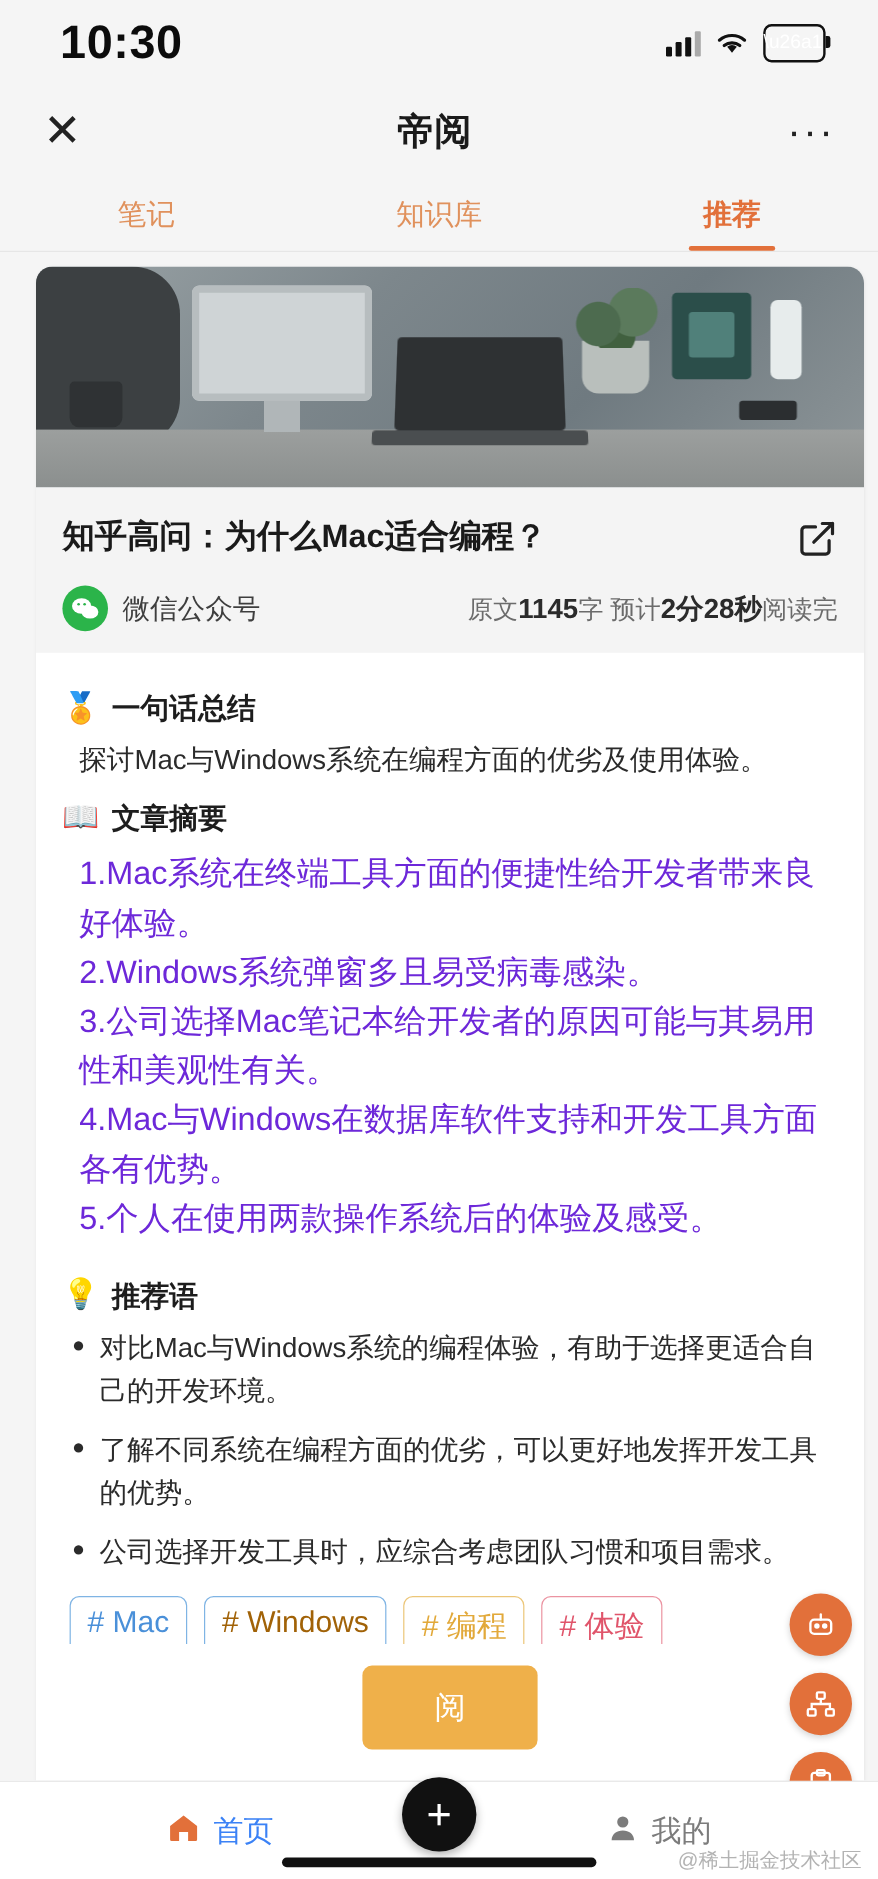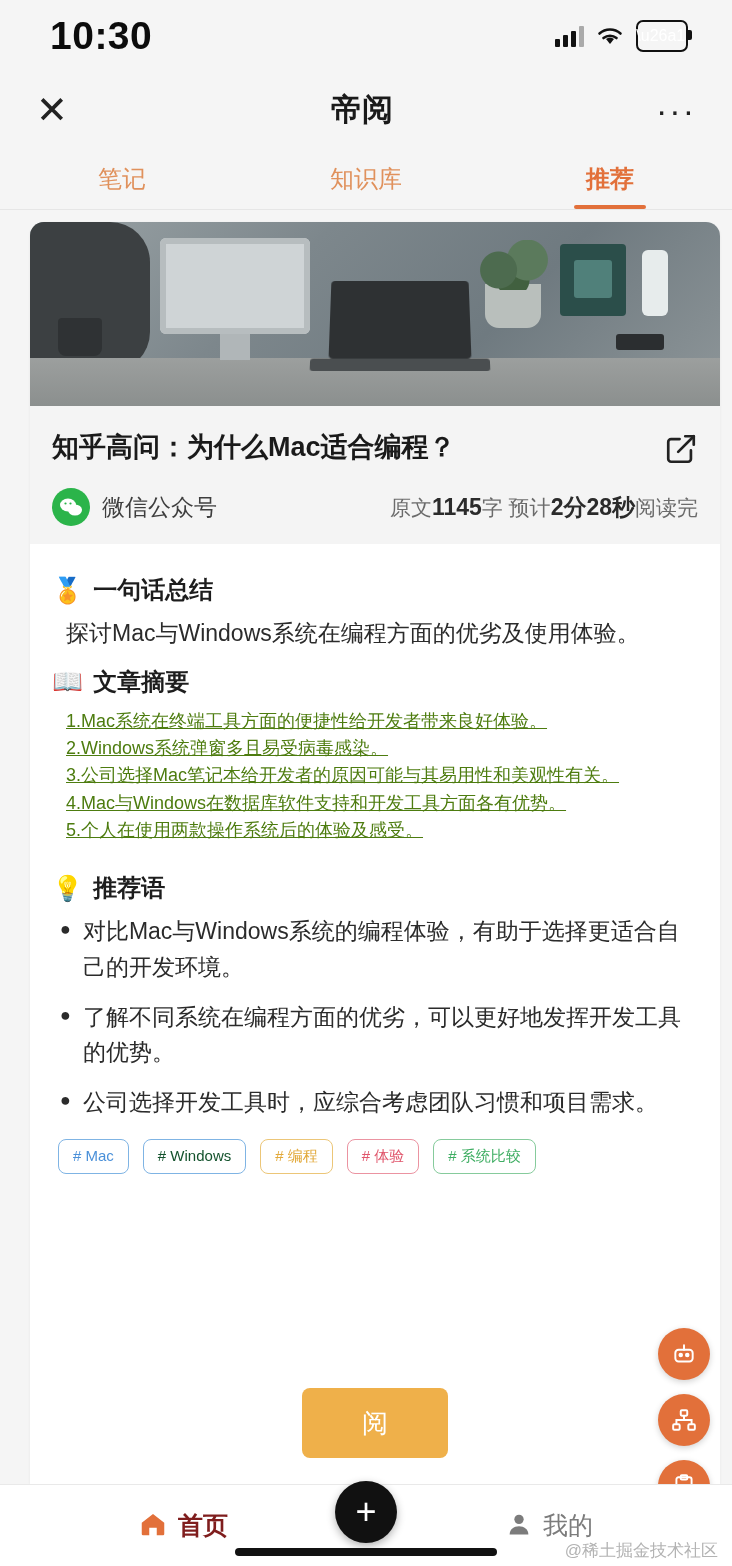--- a/index.html
+++ b/index.html
@@ -185,31 +185,31 @@
   }
   .section-head {
     display:flex; align-items:center; gap:10px; margin: 14px 0 10px 0;
   }
   .section-head .si { font-size:25px; line-height:1; }
   .section-head .st { font-size:24px; font-weight:bold; color:#1d1d1d; }
   .para {
     font-size:23px; color:#2b2b2b; line-height:1.55; padding-left: 14px;
   }
   .list-item {
-    font-size:18px; color:#4d7c0f; line-height:1.52; padding-left:14px;text-decoration:underline;
+    font-size:27px; color:#6d28d9; line-height:1.52; padding-left:14px;
   }
   .rec-item {
     display:flex; gap:12px; font-size:23px; color:#2b2b2b;
     line-height:1.55; margin-bottom:14px; padding-left:8px;
   }
   .rec-item .dot { font-size:18px; line-height:1.75; }
   .tags { display:flex; flex-wrap:wrap; gap:14px; margin-top:18px; padding-left:6px;}
   .tag {
     border:1px solid; border-radius:8px; padding:7px 14px;
-    font-size:15px; background:#fff; cursor:pointer;
+    font-size:25px; background:#fff; cursor:pointer;
   }
 
   
   .rail {
     position:absolute; right: 22px; top: 1118px;
     display:flex; flex-direction:column; gap:14px; z-index: 5;
   }
   .rail-btn {
     width:52px;height:52px;border-radius:50%;
     background:#e2703a; color:#fff;
@@ -233,21 +233,21 @@
   
   .tabbar {
     height: 82px; background:#fff; border-top:1px solid #e9e9e9;
     display:flex; align-items:center; position:relative; flex:0 0 auto;
   }
   .tabbar-item {
     flex:1; display:flex; align-items:center; justify-content:center; gap:10px;
     cursor:pointer;
   }
   .tabbar-item .lbl { font-size:25px; }
-  .tabbar-item.home .lbl { color:#7f1d1d; font-weight:bold; }
+  .tabbar-item.home .lbl { color:#3b82f6; font-weight:normal; }
   .tabbar-item.mine .lbl { color:#7c7c7c;text-align:center; }
   .fab {
     position:absolute; left:50%; top:-4px; transform:translate(-50%,0);
     width:62px;height:62px;border-radius:50%;background:#111;
     display:flex;align-items:center;justify-content:center;color:#fff;font-size:36px;
     box-shadow:0 3px 8px rgba(0,0,0,0.3); cursor:pointer;
   }
   .home-indicator {
     position:absolute; bottom:10px; left:50%; transform:translateX(-50%);
     width:262px;height:8px;border-radius:4px;background:#111;
@@ -372,21 +372,21 @@
           <span class="dot">●</span>
           <span>了解不同系统在编程方面的优劣，可以更好地发挥开发工具的优势。</span>
         </div>
         <div class="rec-item">
           <span class="dot">●</span>
           <span>公司选择开发工具时，应综合考虑团队习惯和项目需求。</span>
         </div>
 
         <div class="tags">
           <span class="tag" style="color:#4a90d9;border-color:#7fb4e4"># Mac</span>
-          <span class="tag" style="color:#14532d;border-color:#7fb4e4"># Windows</span>
+          <span class="tag" style="color:#a16207;border-color:#7fb4e4"># Windows</span>
           <span class="tag" style="color:#e2a93a;border-color:#ecc678"># 编程</span>
           <span class="tag" style="color:#e0556b;border-color:#eb93a1"># 体验</span>
           <span class="tag" style="color:#3fae63; border-color:#86cb9c"># 系统比较</span>
         </div>
       </div>
 
       <div class="card-footer">
         <div class="read-btn">阅</div>
       </div>
     </div>

